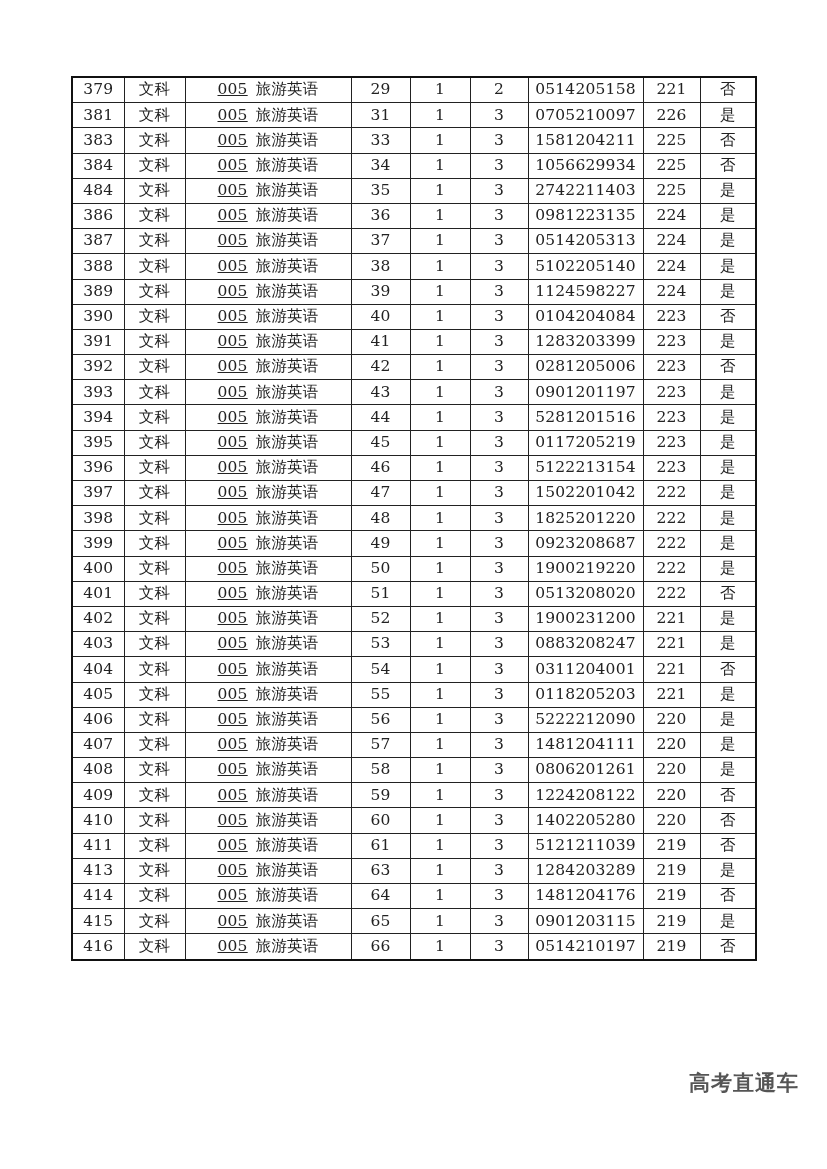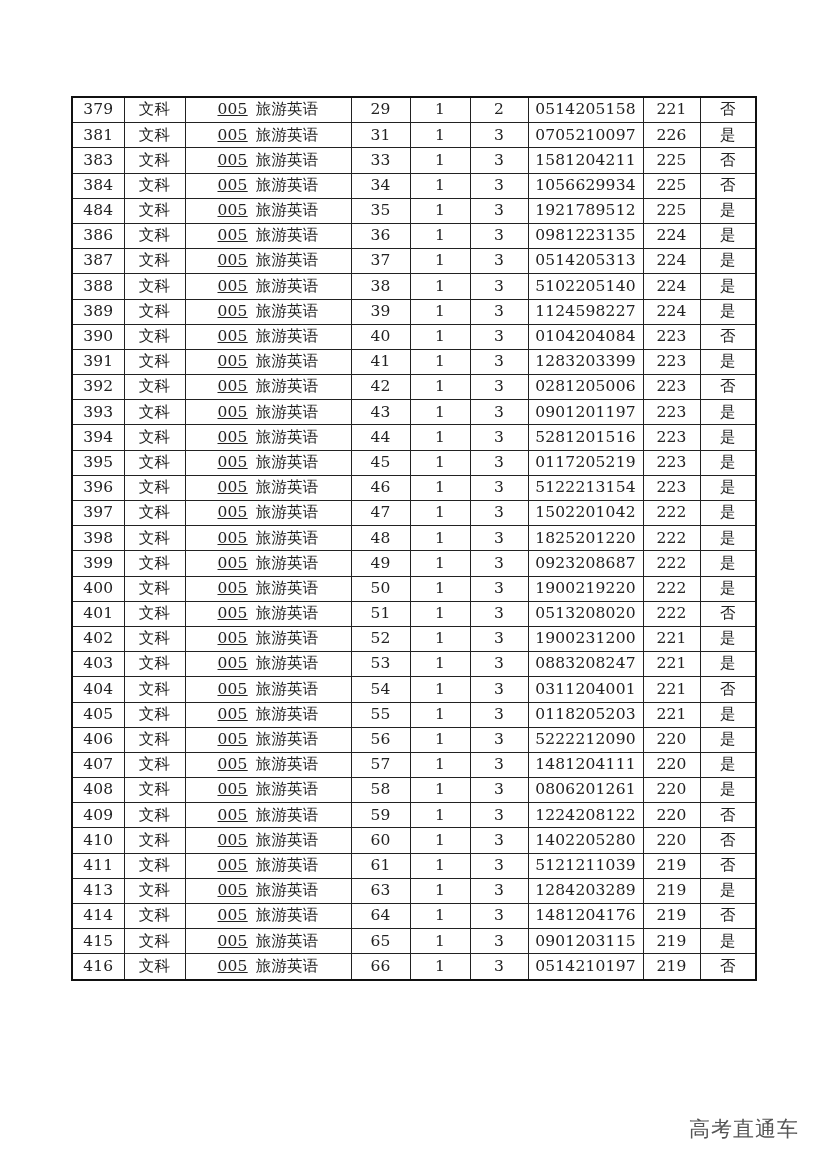--- a/index.html
+++ b/index.html
@@ -19,45 +19,45 @@
       position: absolute;
       left: 71px;
       top: 76px;
       width: 684px;
     }
     table.results {
       border-collapse: collapse;
       table-layout: fixed;
       width: 684px;
       border: 2px solid #111;
-      margin-top: 20px;
     }
     table.results td {
       border: 1.5px solid #222;
       height: 24.2px;
       padding: 0;
       text-align: center;
       vertical-align: middle;
       font-size: 15.5px;
       line-height: 1;
       white-space: nowrap;
       overflow: hidden;
       letter-spacing: 0.2px;
       color: #222;
     }
     td.c-major { letter-spacing: 0.4px; }
     td.c-major .code { margin-right: 8px; text-decoration: underline; }
     .watermark {
       position: absolute;
       right: 28px;
-      top: 1115px;
+      top: 1069px;
       font-family: "DejaVu Sans", "Liberation Sans", sans-serif;
       font-size: 21px;
       color: #555;
       letter-spacing: 1px;
+      font-weight: bold;
     }
   </style>
 </head>
 <body>
 
 <div class="sheet">
   <table class="results">
     <colgroup>
       <col style="width:52px">
       <col style="width:61px">
@@ -114,21 +114,21 @@
           <td>225</td>
           <td>否</td>
         </tr>
         <tr>
           <td>484</td>
           <td>文科</td>
           <td class="c-major"><span class="code">005</span><span>旅游英语</span></td>
           <td>35</td>
           <td>1</td>
           <td>3</td>
-          <td>1921789512</td>
+          <td>2742211403</td>
           <td>225</td>
           <td>是</td>
         </tr>
         <tr>
           <td>386</td>
           <td>文科</td>
           <td class="c-major"><span class="code">005</span><span>旅游英语</span></td>
           <td>36</td>
           <td>1</td>
           <td>3</td>

